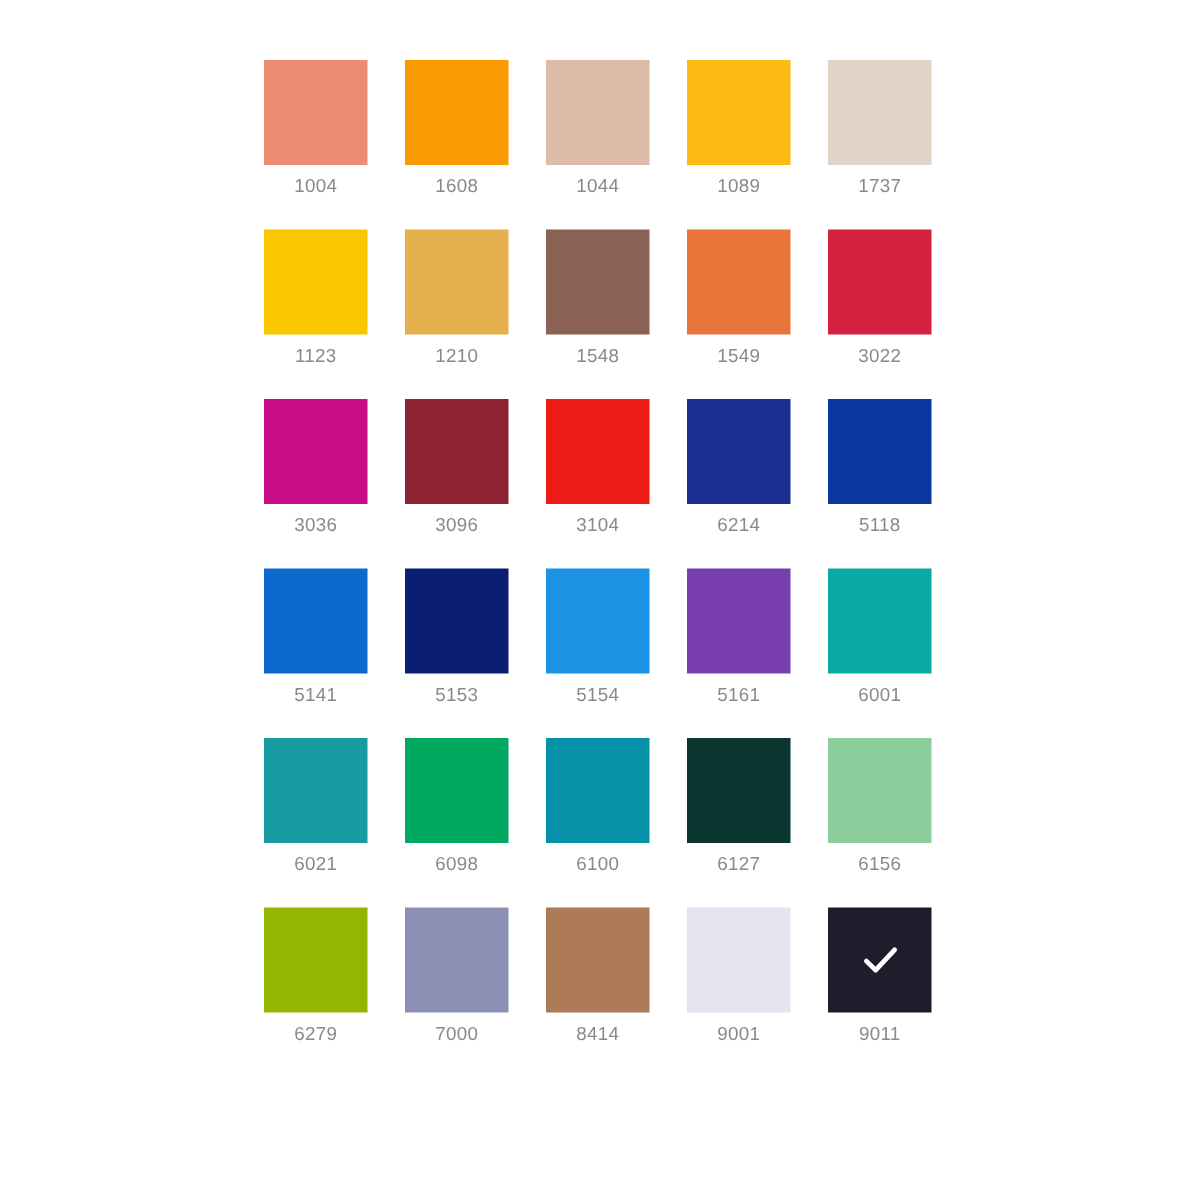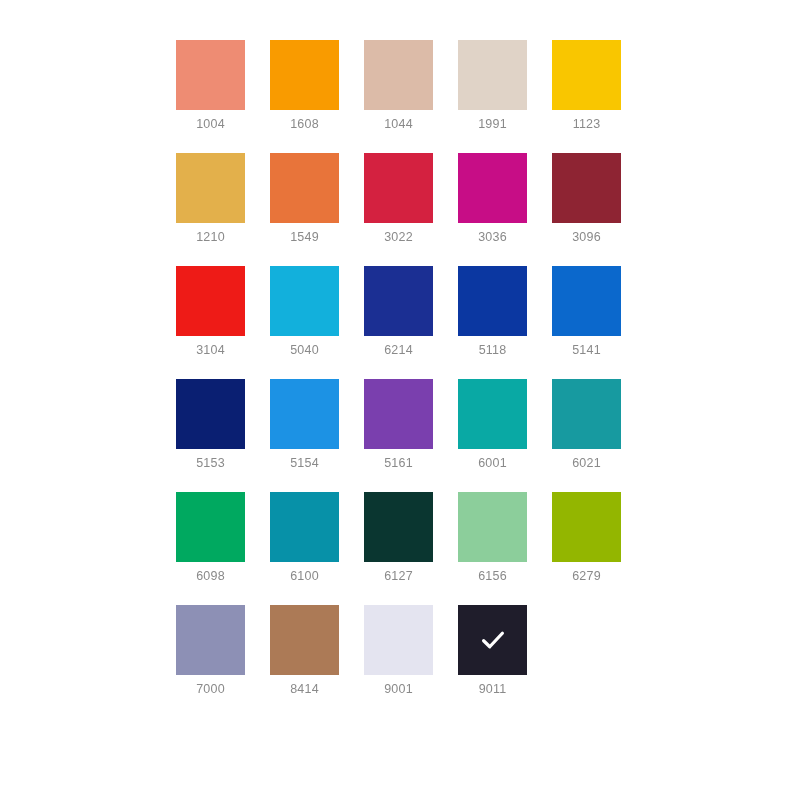--- a/index.html
+++ b/index.html
@@ -91,54 +91,58 @@
       </div>
       <div class="swatch-cell">
         <div class="swatch-chip" style="background: rgb(249, 155, 0);"></div>
         <div class="swatch-label">1608</div>
       </div>
       <div class="swatch-cell">
         <div class="swatch-chip" style="background: rgb(220, 187, 168);"></div>
         <div class="swatch-label">1044</div>
       </div>
       <div class="swatch-cell">
+        <div class="swatch-chip" style="background: rgb(252, 186, 18);"></div>
+        <div class="swatch-label">1089</div>
+      </div>
+      <div class="swatch-cell">
         <div class="swatch-chip" style="background: rgb(224, 211, 199);"></div>
-        <div class="swatch-label">1991</div>
+        <div class="swatch-label">1737</div>
       </div>
       <div class="swatch-cell">
         <div class="swatch-chip" style="background: rgb(249, 198, 0);"></div>
         <div class="swatch-label">1123</div>
       </div>
       <div class="swatch-cell">
         <div class="swatch-chip" style="background: rgb(227, 176, 75);"></div>
         <div class="swatch-label">1210</div>
       </div>
       <div class="swatch-cell">
+        <div class="swatch-chip" style="background: rgb(139, 99, 84);"></div>
+        <div class="swatch-label">1548</div>
+      </div>
+      <div class="swatch-cell">
         <div class="swatch-chip" style="background: rgb(232, 116, 58);"></div>
         <div class="swatch-label">1549</div>
       </div>
       <div class="swatch-cell">
         <div class="swatch-chip" style="background: rgb(212, 33, 64);"></div>
         <div class="swatch-label">3022</div>
       </div>
       <div class="swatch-cell">
         <div class="swatch-chip" style="background: rgb(199, 13, 134);"></div>
         <div class="swatch-label">3036</div>
       </div>
       <div class="swatch-cell">
         <div class="swatch-chip" style="background: rgb(142, 36, 51);"></div>
         <div class="swatch-label">3096</div>
       </div>
       <div class="swatch-cell">
         <div class="swatch-chip" style="background: rgb(238, 27, 23);"></div>
         <div class="swatch-label">3104</div>
-      </div>
-      <div class="swatch-cell">
-        <div class="swatch-chip" style="background: rgb(18, 176, 220);"></div>
-        <div class="swatch-label">5040</div>
       </div>
       <div class="swatch-cell">
         <div class="swatch-chip" style="background: rgb(27, 47, 147);"></div>
         <div class="swatch-label">6214</div>
       </div>
       <div class="swatch-cell">
         <div class="swatch-chip" style="background: rgb(11, 55, 161);"></div>
         <div class="swatch-label">5118</div>
       </div>
       <div class="swatch-cell">

